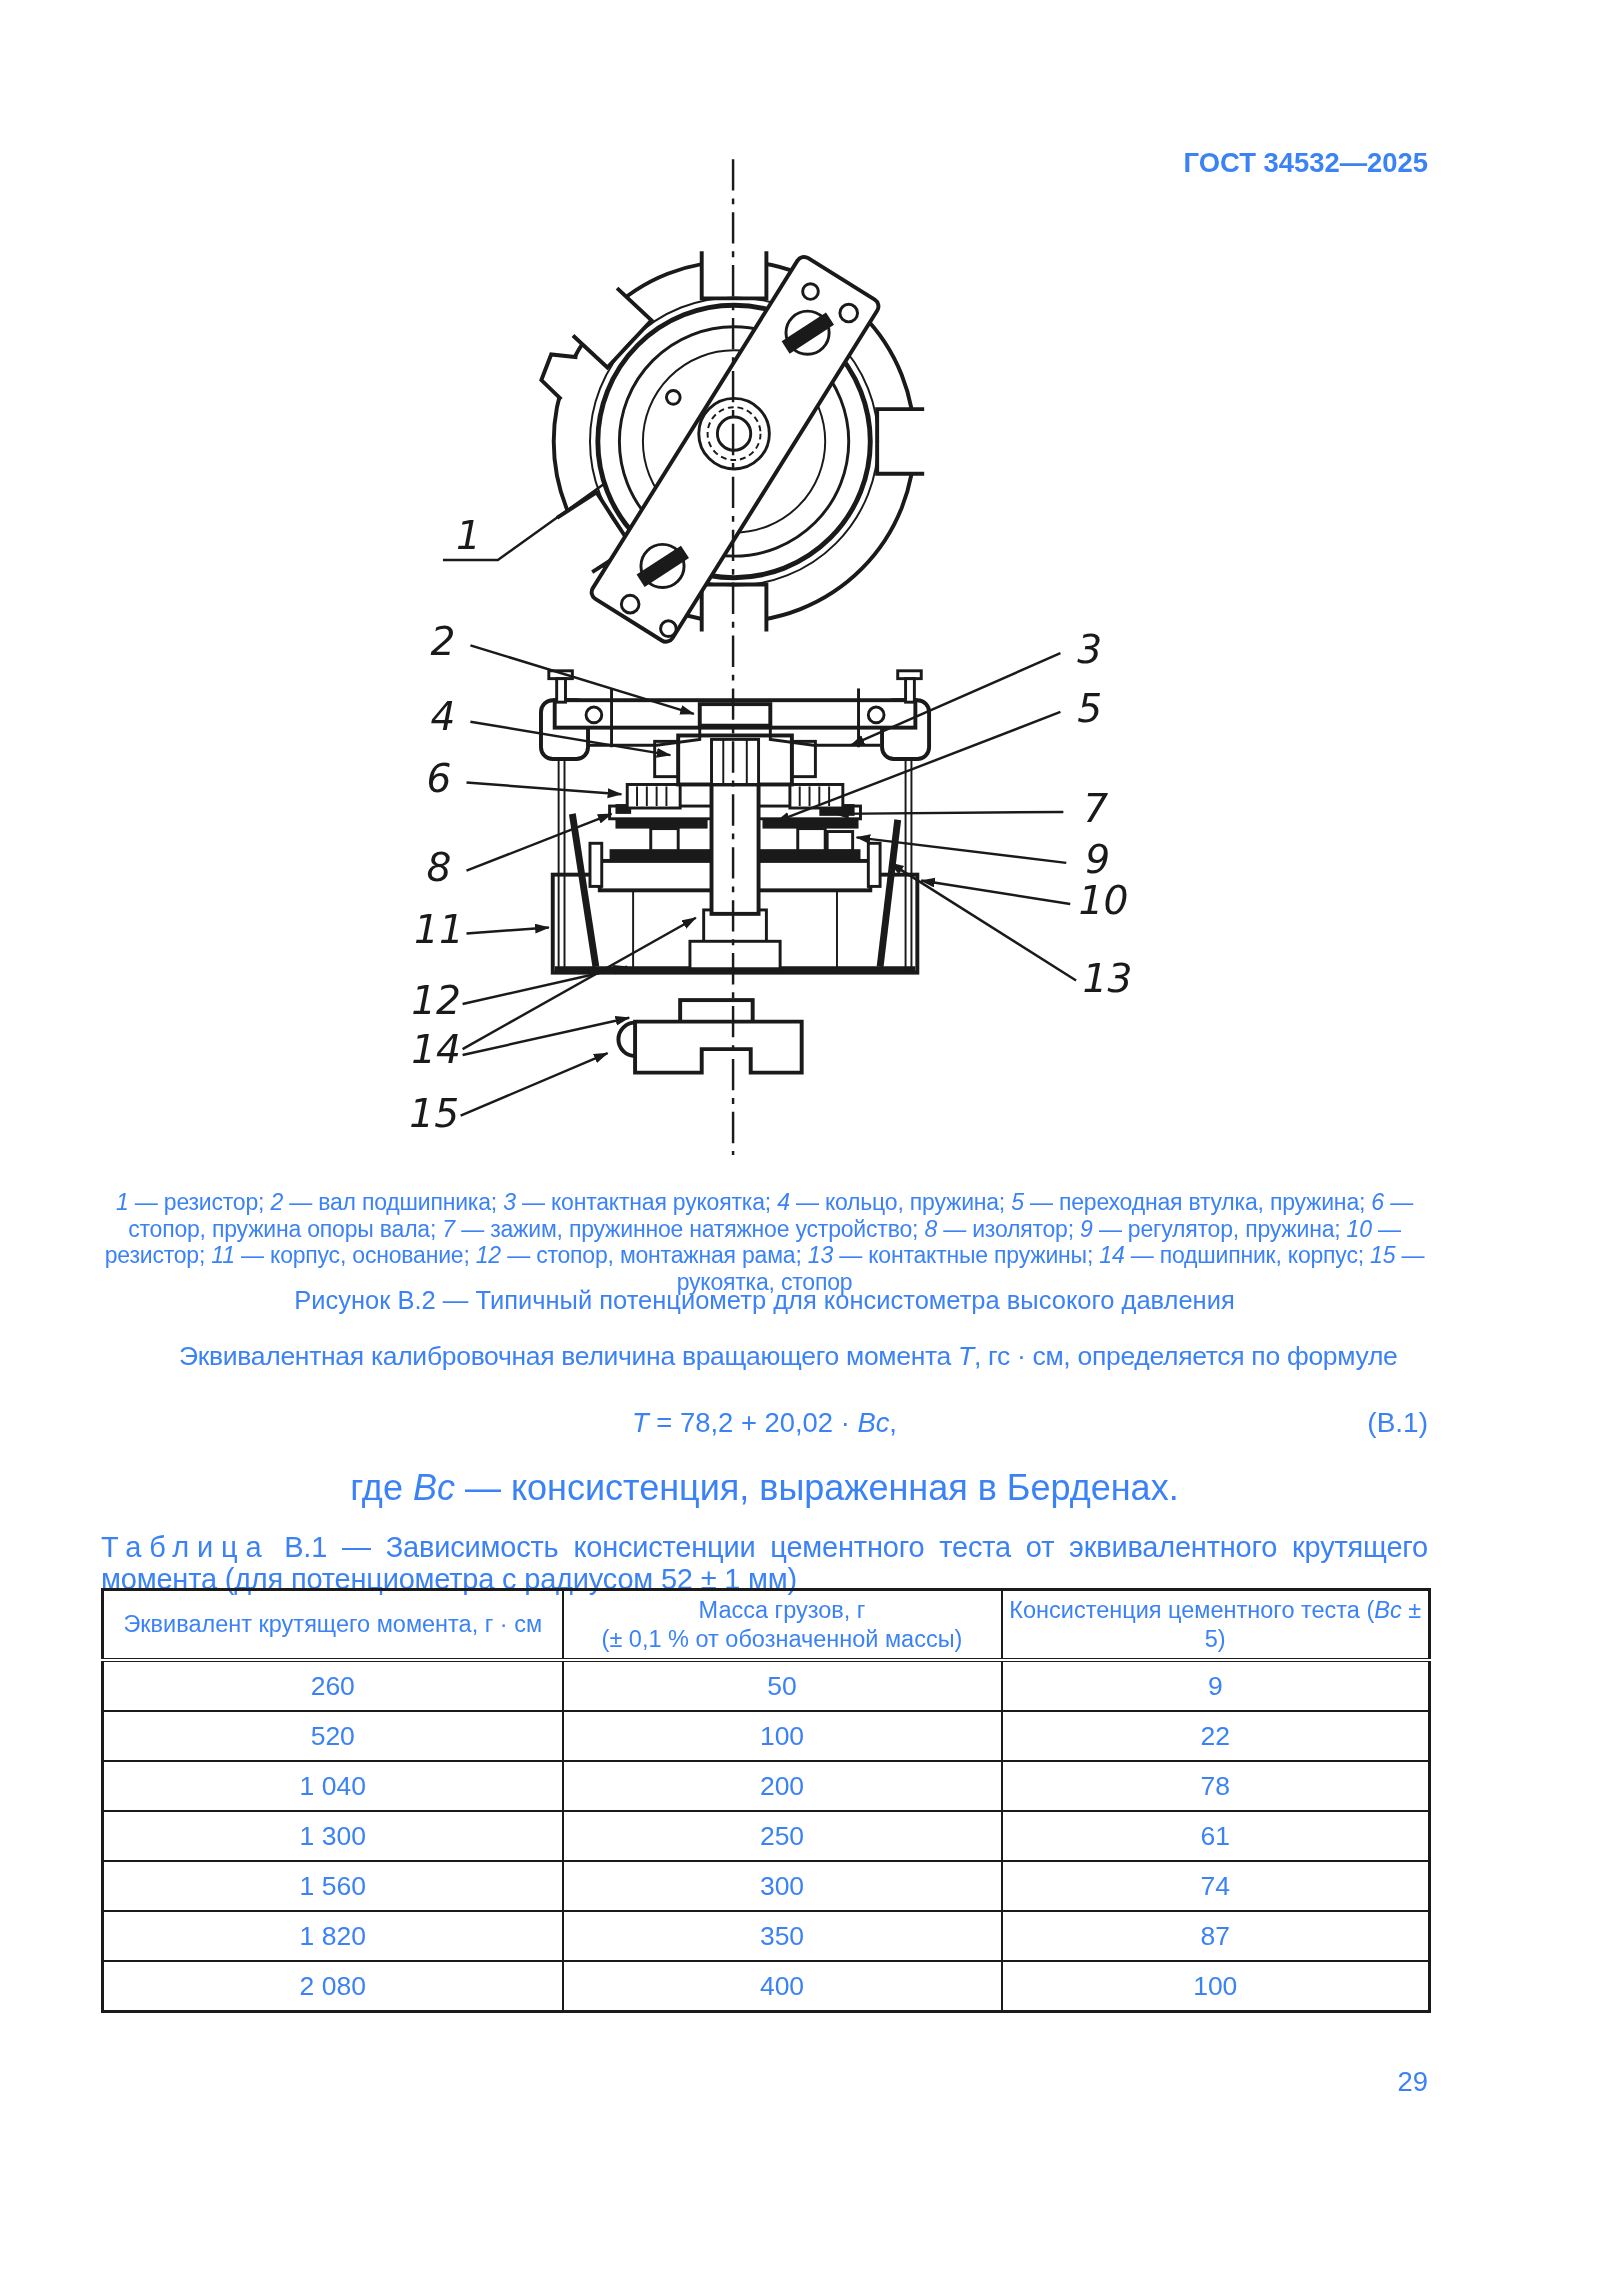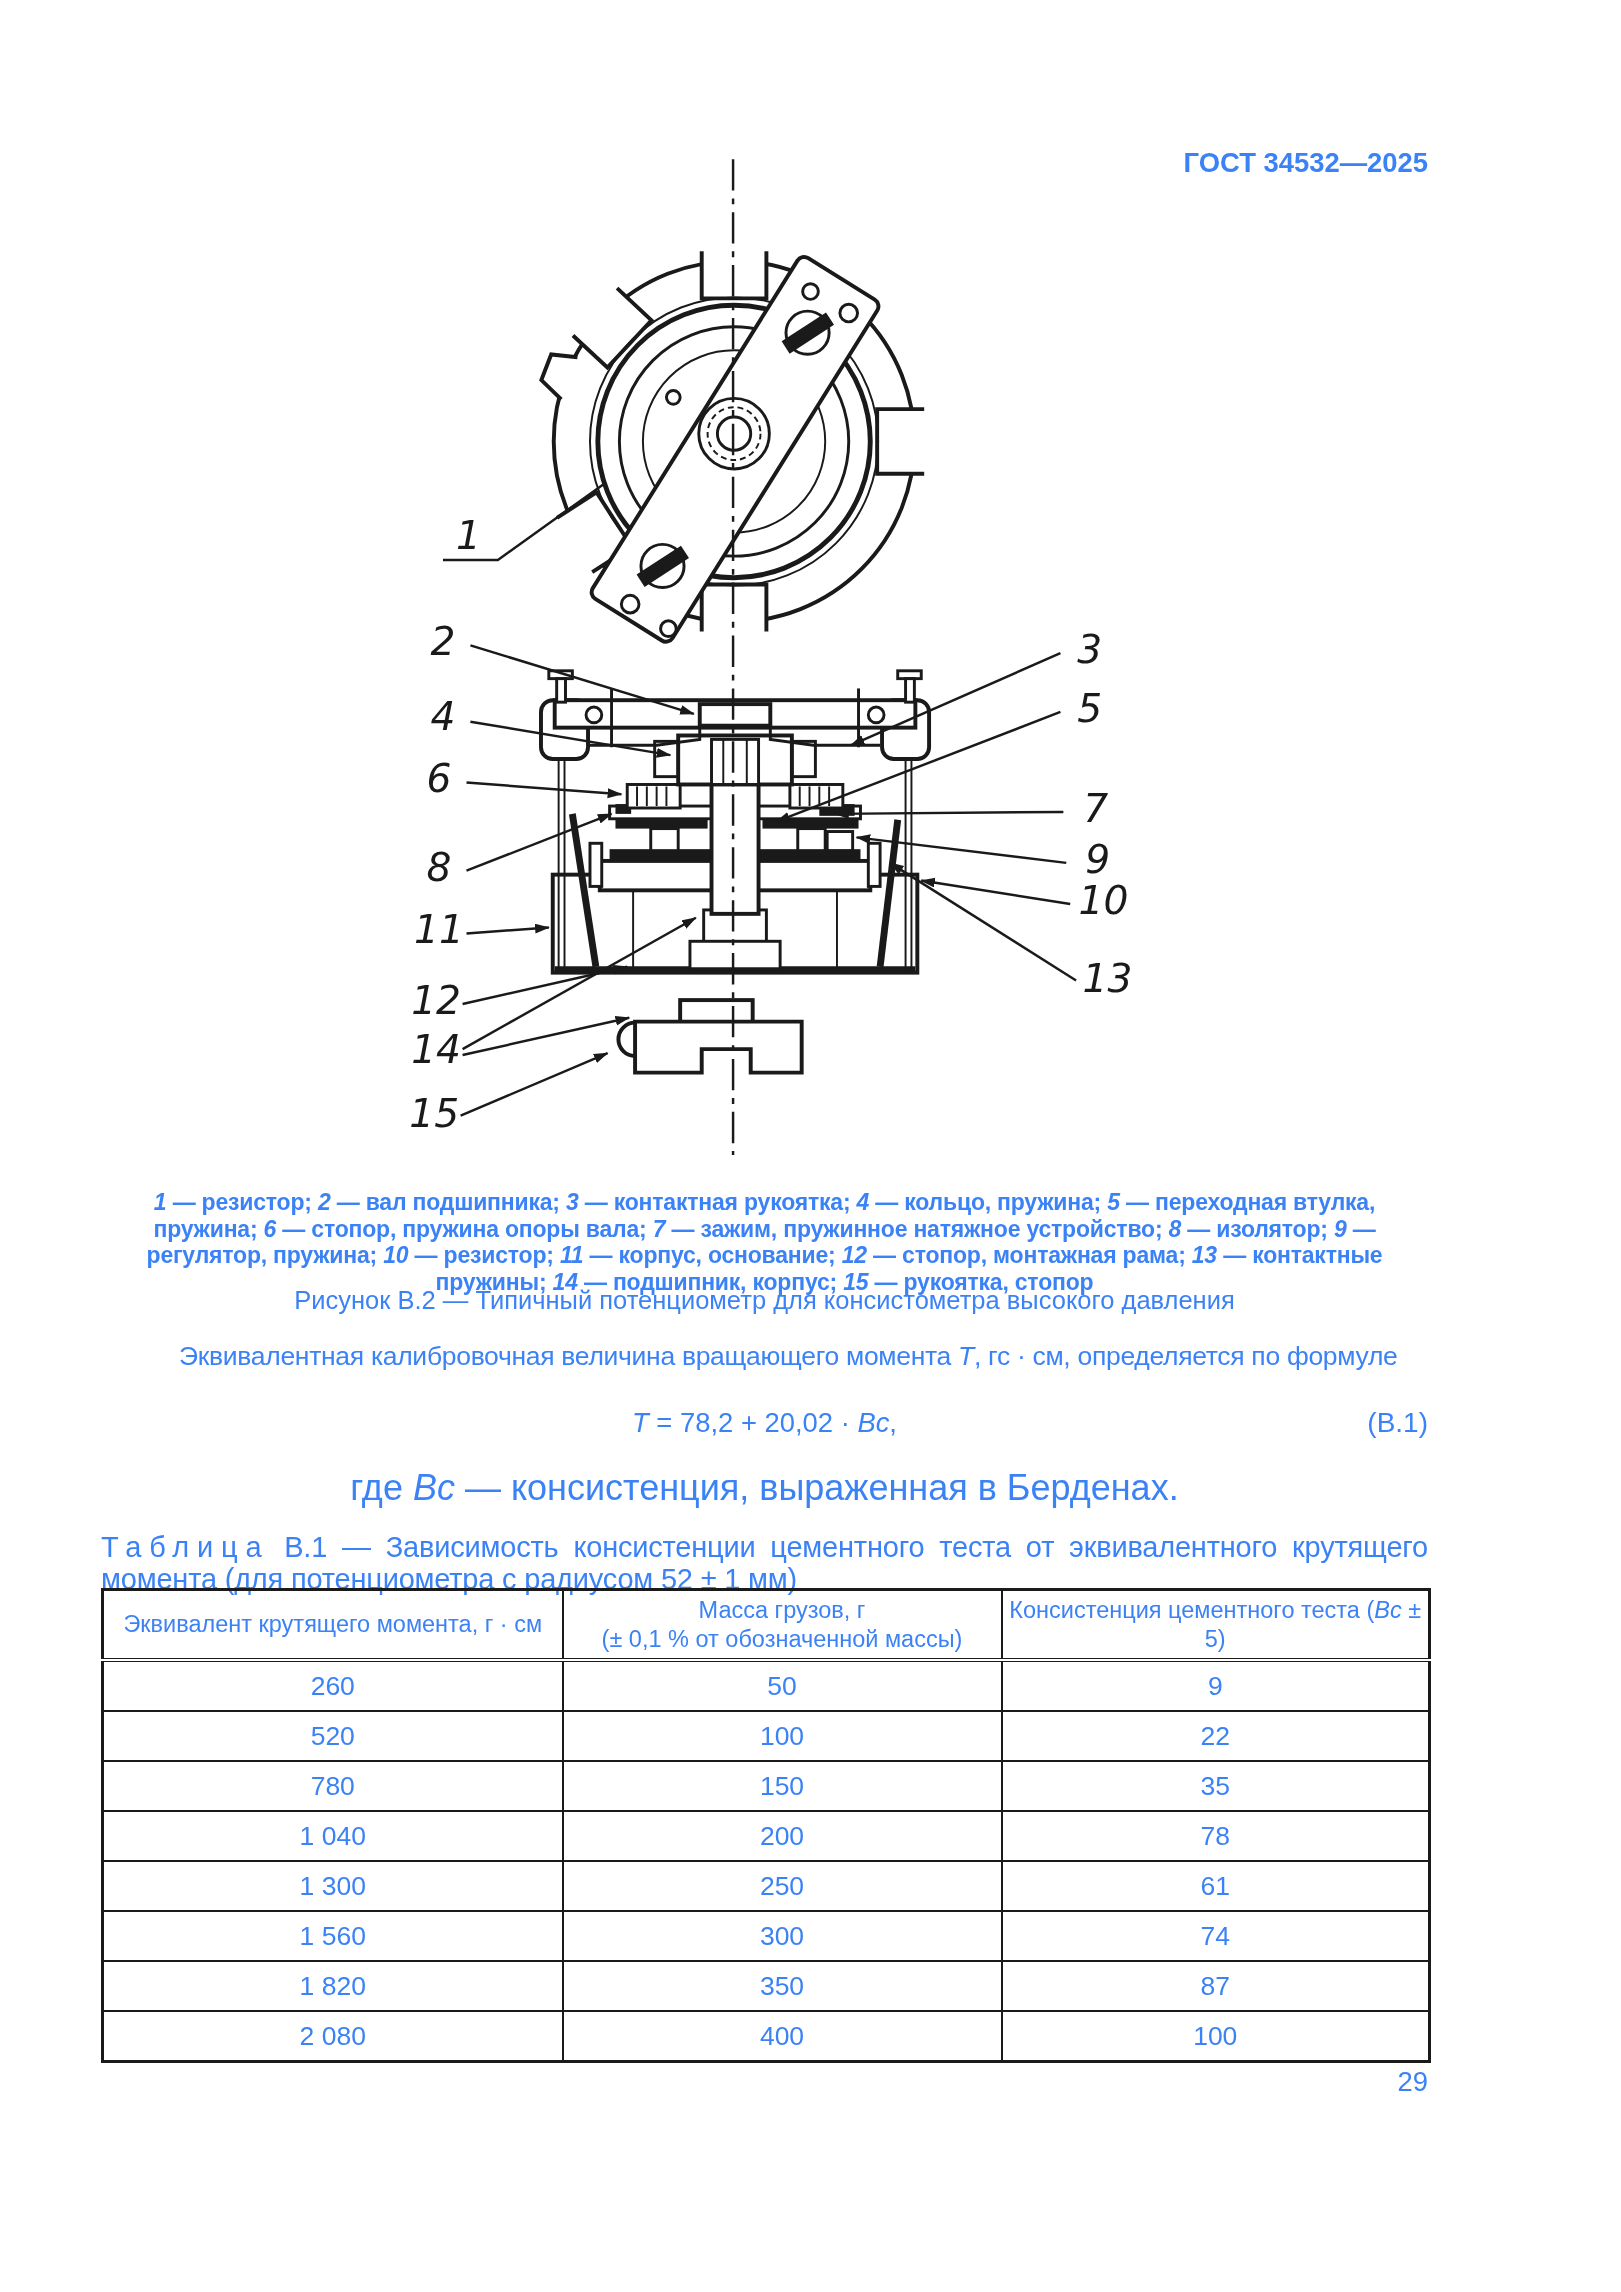--- a/index.html
+++ b/index.html
@@ -2,21 +2,21 @@
 <html><head>
 <meta charset="utf-8">
 <style>
   html,body{margin:0;padding:0;background:#e8e8e8;}
   .page{position:relative;width:1621px;height:2293px;background:#ffffff;margin:0 auto;
         font-family:"Liberation Sans",sans-serif;color:#3b82f6;overflow:hidden;}
   .hdr{position:absolute;top:147px;left:101px;width:1327px;text-align:right;
        font-weight:bold;font-size:27.4px;}
   .figsvg{position:absolute;top:155px;left:0;width:1621px;height:1012px;}
   .legend{position:absolute;top:1166px;left:101px;width:1327px;font-size:23px;
-          line-height:26.5px;text-align:center;letter-spacing:-0.2px;font-weight:bold;}
+          line-height:26.5px;text-align:center;letter-spacing:-0.2px;}
   .figcap{position:absolute;top:1286px;left:101px;width:1327px;text-align:center;font-size:25.5px;}
   .intro{position:absolute;top:1341px;left:101px;width:1327px;font-size:26.5px;
          letter-spacing:-0.3px;white-space:nowrap;}
   .intro .ind{display:inline-block;width:78px;}
   .formula-row{position:absolute;top:1407px;left:101px;width:1327px;font-size:27.4px;text-align:center;}
   .formula-num{position:absolute;right:0;top:0;font-size:28px;}
   .where{position:absolute;top:1467px;left:101px;width:1327px;font-size:36px;text-align:center;}
   .tbltitle{position:absolute;top:1512px;left:101px;width:1327px;font-size:29px;
             line-height:32px;text-align:justify;letter-spacing:-0.2px;margin-top:19px;}
   .sp{letter-spacing:7.8px;}
@@ -249,25 +249,20 @@
           <td>260</td>
           <td>50</td>
           <td>9</td>
         </tr>
         <tr>
           <td>520</td>
           <td>100</td>
           <td>22</td>
         </tr>
         <tr>
-          <td>780</td>
-          <td>150</td>
-          <td>35</td>
-        </tr>
-        <tr>
           <td>1 040</td>
           <td>200</td>
           <td>78</td>
         </tr>
         <tr>
           <td>1 300</td>
           <td>250</td>
           <td>61</td>
         </tr>
         <tr>

